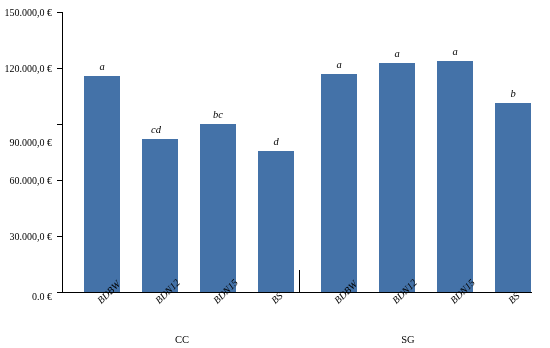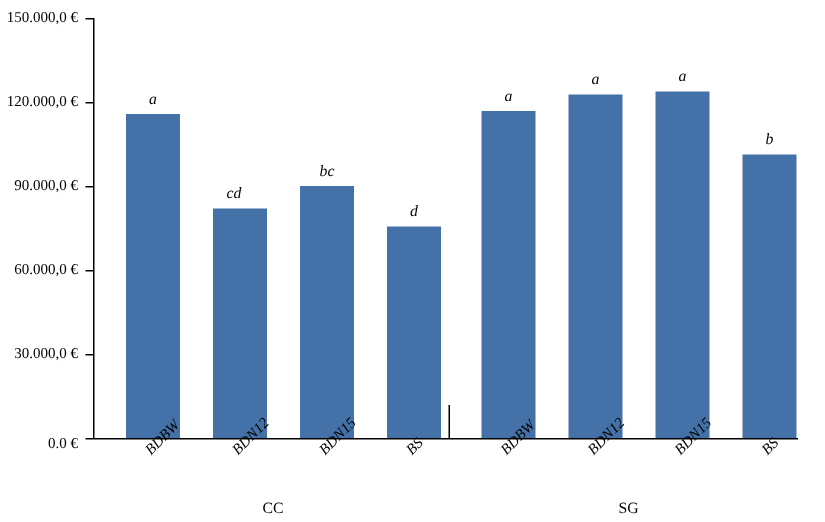--- a/index.html
+++ b/index.html
@@ -84,21 +84,21 @@
 </style>
 </head>
 <body>
 
 <div id="chart-root">
 
   <div class="ylabels">
     <span style="top:284px">0.0 €</span>
     <span style="top:224px">30.000,0 €</span>
     <span style="top:168px">60.000,0 €</span>
-    <span style="top:112px">90.000,0 €</span>
+    <span style="top:130px">90.000,0 €</span>
     <span style="top:56px">120.000,0 €</span>
     <span style="top:0px">150.000,0 €</span>
   </div>
 
   <div class="plot">
     <div class="axis-line y-axis"></div>
     <div class="axis-line x-axis"></div>
 
     <div class="tick" style="top:280px"></div>
     <div class="tick" style="top:224px"></div>
@@ -134,16 +134,16 @@
     <div class="catlabel" style="left:149px;top:4px;">BDN15</div>
     <div class="catlabel" style="left:207px;top:4px;">BS</div>
     <div class="catlabel" style="left:270px;top:4px;">BDBW</div>
     <div class="catlabel" style="left:328px;top:4px;">BDN12</div>
     <div class="catlabel" style="left:386px;top:4px;">BDN15</div>
     <div class="catlabel" style="left:444px;top:4px;">BS</div>
   </div>
 
   <div class="grouplabels">
     <div class="grouplabel" style="left:120px;">CC</div>
-    <div class="grouplabel" style="left:357px;text-align:right;">SG</div>
+    <div class="grouplabel" style="left:346px;text-align:right;">SG</div>
   </div>
 
 </div>
 
 </body></html>

